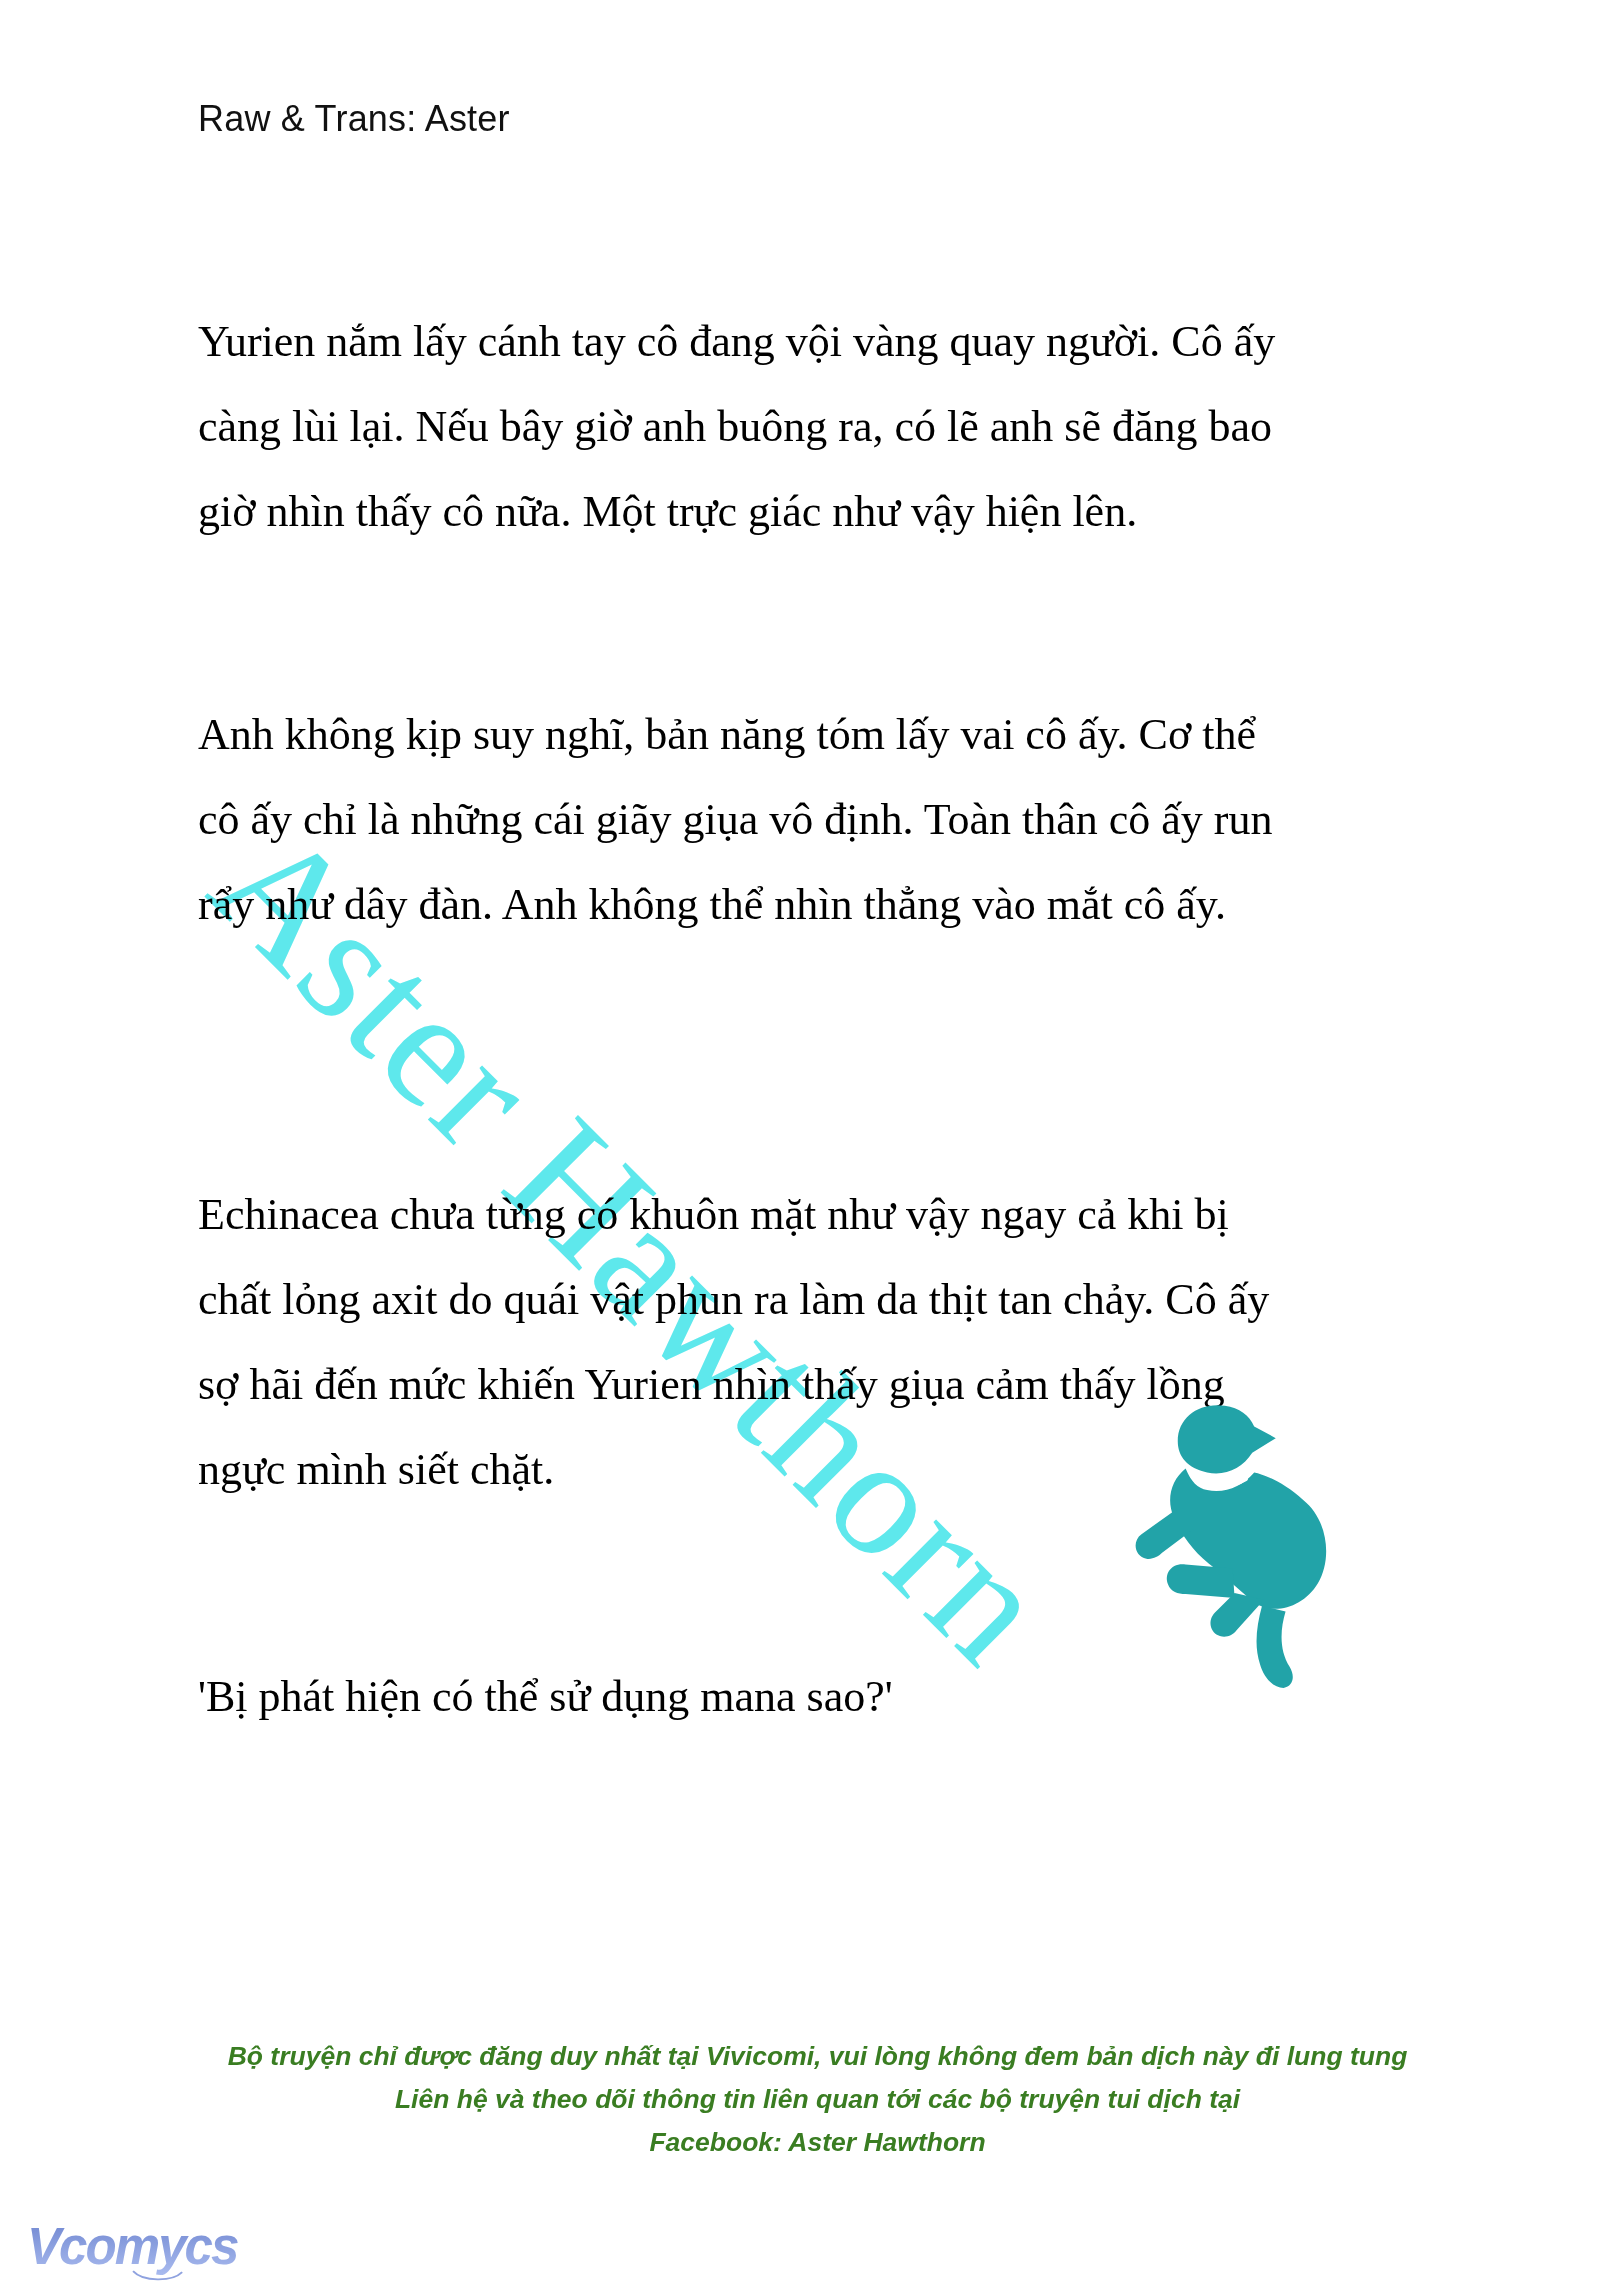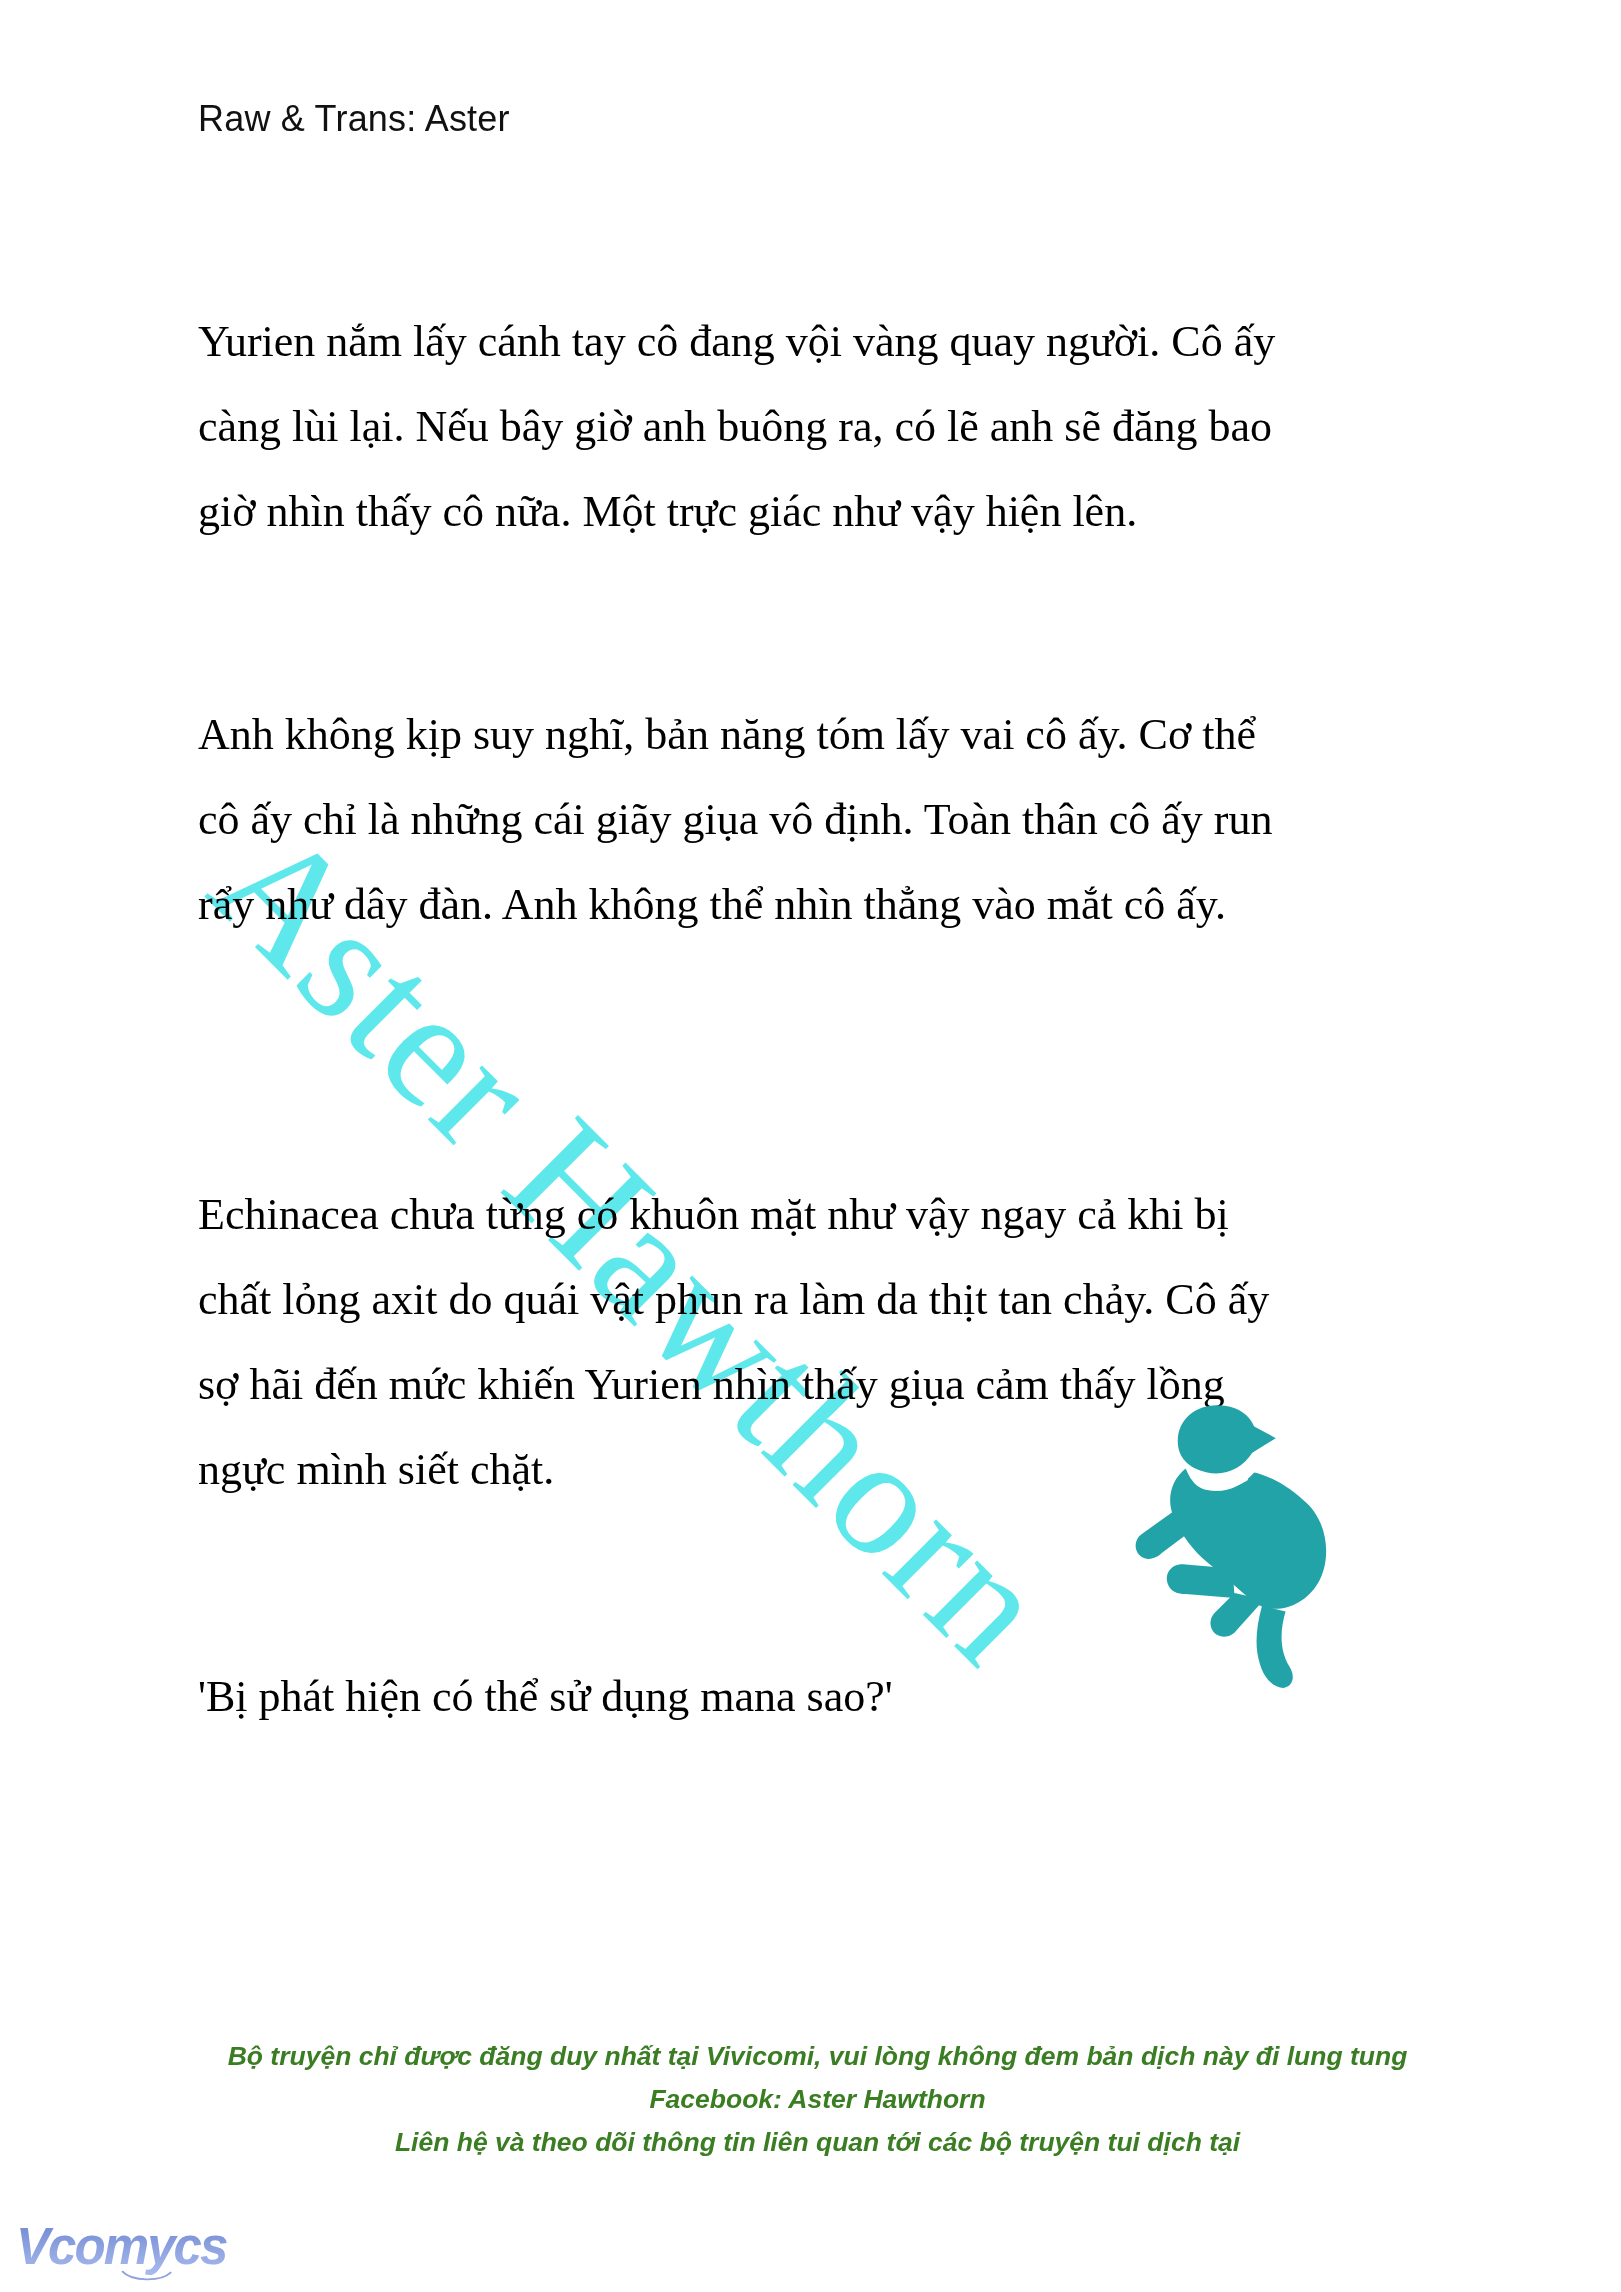--- a/index.html
+++ b/index.html
@@ -82,21 +82,21 @@
       line-height: 43px;
       padding-left: 14px;
       box-sizing: border-box;
     }
     .footer-notice .line {
       display: block;
     }
 
     .logo {
       position: absolute;
-      left: 14px;
+      left: 25px;
       top: 2217px;
       width: 221px;
       height: 69px;
     }
   </style>
 </head>
 <body>
 
 <div class="header-credit">Raw &amp; Trans: Aster</div>
 
@@ -141,22 +141,22 @@
 
       <path d="M148 218 C142 240 140 260 146 278 C150 292 160 302 170 302 C180 300 182 290 176 280 C166 264 166 244 172 224 Z"></path>
     </g>
 
     <path d="M80 86 C92 96 112 98 130 88" stroke="#ffffff" stroke-width="7" fill="none" stroke-linecap="round"></path>
   </svg>
 </div>
 
 <div class="footer-notice">
   <span class="line">Bộ truyện chỉ được đăng duy nhất tại Vivicomi, vui lòng không đem bản dịch này đi lung tung</span>
+  <span class="line">Liên hệ và theo dõi thông tin liên quan tới các bộ truyện tui dịch tại</span>
   <span class="line">Facebook: Aster Hawthorn</span>
-  <span class="line">Liên hệ và theo dõi thông tin liên quan tới các bộ truyện tui dịch tại</span>
 </div>
 
 <div class="logo">
   <svg width="221" height="69" viewBox="0 0 225 70" xmlns="http://www.w3.org/2000/svg">
     <defs>
       <linearGradient id="lg" x1="0" y1="0" x2="0" y2="1">
         <stop offset="0" stop-color="#6f86d0"></stop>
         <stop offset="1" stop-color="#a9bbef"></stop>
       </linearGradient>
     </defs>

